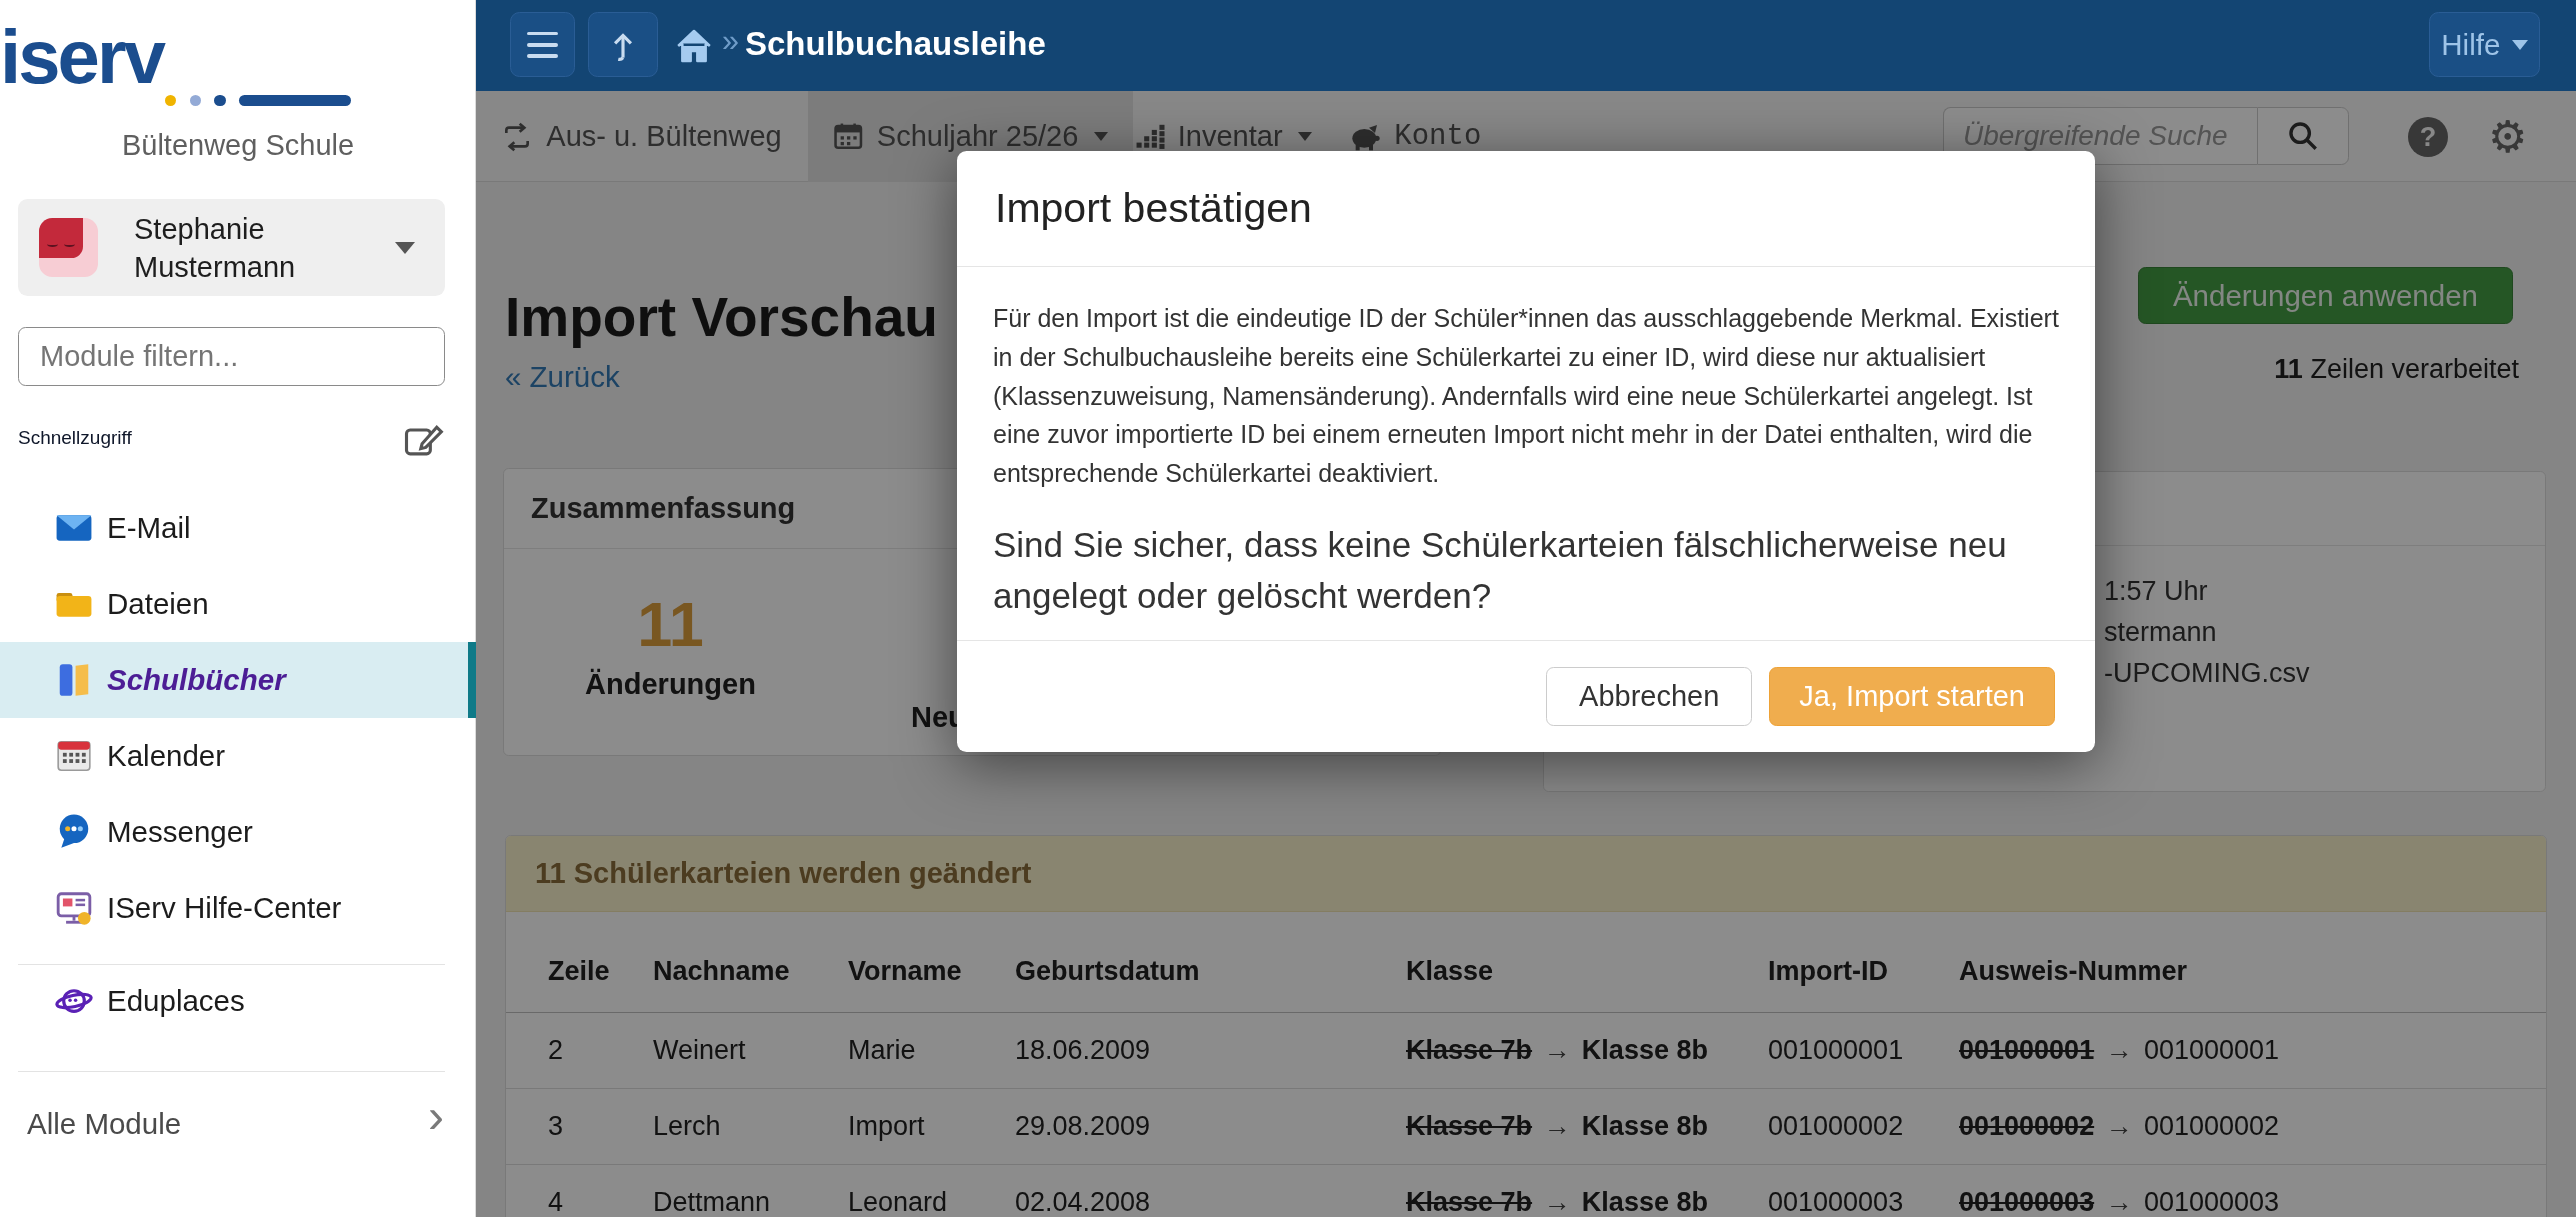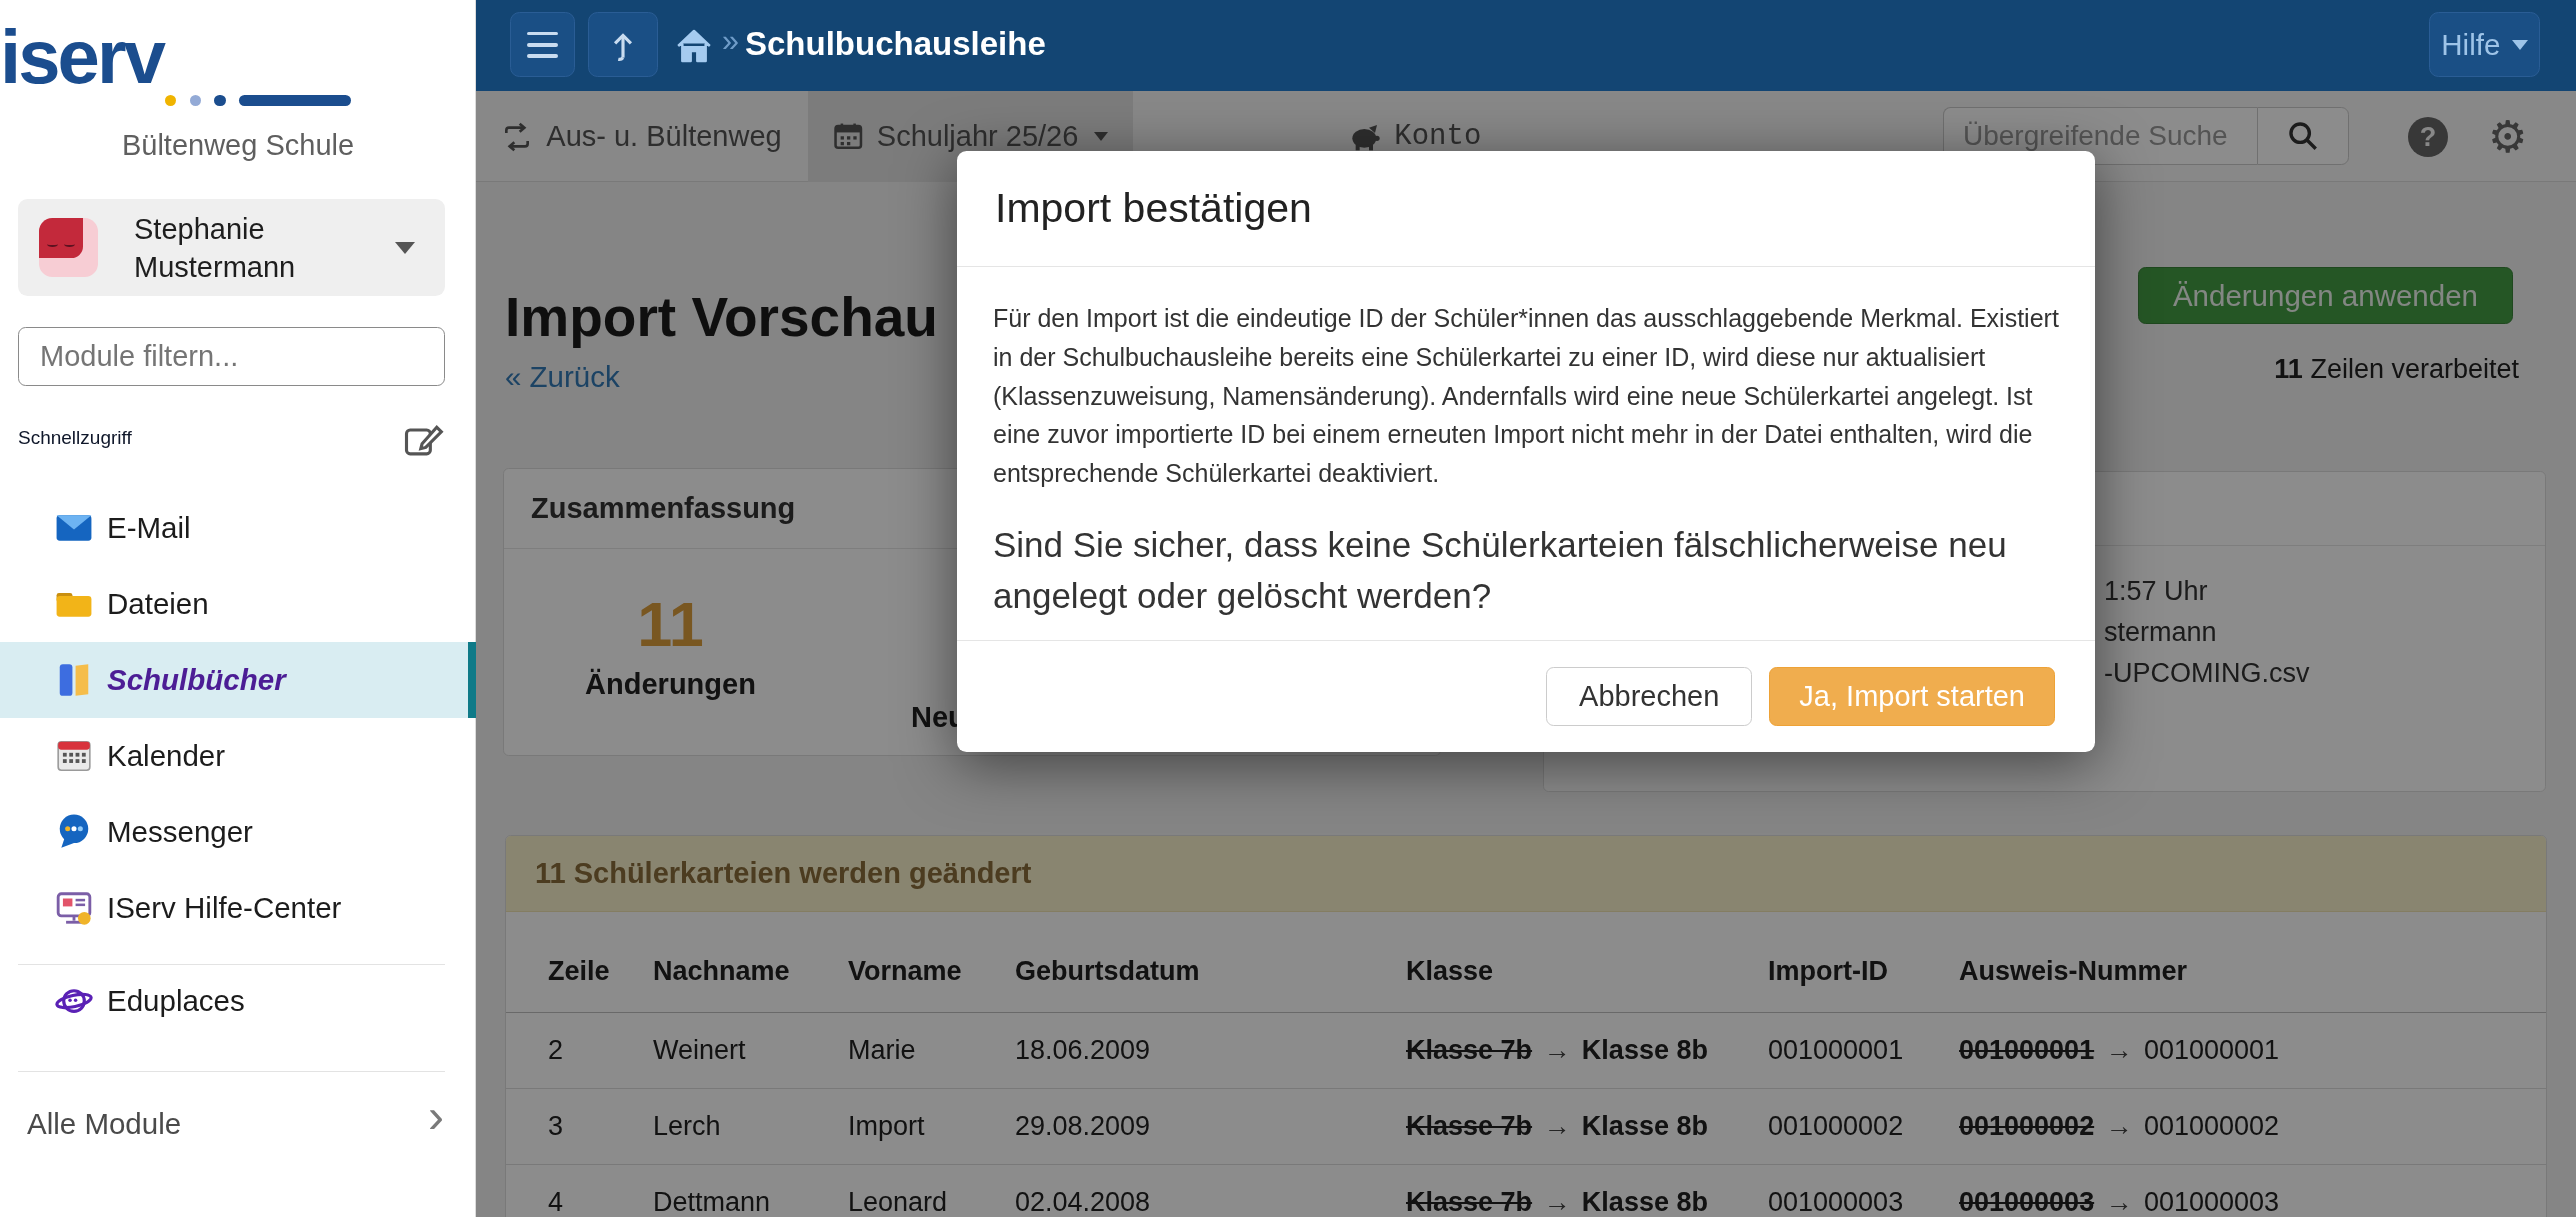--- a/index.html
+++ b/index.html
@@ -56,21 +56,21 @@
   .help-label{font-size:29.5px;color:#9ec4e8;}
   .help-caret{width:0;height:0;border-left:8.6px solid transparent;border-right:8.6px solid transparent;border-top:10.5px solid #9ec4e8;}
 
   
   .navbar{position:absolute;left:476px;right:0;top:91px;height:91px;background:#f7f7f7;border-bottom:1px solid #ddd;z-index:1;}
   .nav-item{position:absolute;top:0;height:91px;display:flex;align-items:center;gap:13.3px;font-size:29px;color:#555;cursor:pointer;padding:0 25px;}
   .nav-item.active{background:#e2e2e2;}
   .nav-caret{width:0;height:0;border-left:7.6px solid transparent;border-right:7.6px solid transparent;border-top:9.5px solid #555;margin-left:1.9px;}
   .search-wrap{position:absolute;left:1467px;top:16px;display:flex;}
   .search-input{width:314px;height:58px;border:1px solid #ccc;border-right:none;border-radius:7.6px 0 0 7.6px;
-    background:#fff;font-size:28px;padding:14px 19px;color:#444;font-family:inherit;}
+    background:#fff;font-size:28px;padding:14px 19px;color:#444;font-family:inherit;font-style:italic;}
   .search-input::placeholder{color:#999;opacity:1;}
   .search-btn{width:92px;height:58px;border:1px solid #ccc;border-radius:0 7.6px 7.6px 0;background:#fff;
     display:flex;align-items:center;justify-content:center;cursor:pointer;}
   .help-circle{position:absolute;left:1932px;top:26px;width:40px;height:40px;border-radius:50%;background:#666;
     color:#f7f7f7;font-size:27px;font-weight:bold;display:flex;align-items:center;justify-content:center;cursor:pointer;}
   .gear{position:absolute;left:2012px;top:17px;font-size:44px;color:#666;cursor:pointer;line-height:57px;}
 
   
   .content{position:absolute;left:476px;right:0;top:181px;bottom:0;overflow:hidden;}
   .page-title{position:absolute;left:29px;top:67px;font-size:55px;font-weight:bold;color:#1d1d1d;}
@@ -301,20 +301,36 @@
         <line x1="17" y1="2" x2="17" y2="6" stroke="#555" stroke-width="2"></line>
         <g fill="#555">
             <rect x="6" y="12" width="2.6" height="2.6"></rect>
             <rect x="11" y="12" width="2.6" height="2.6"></rect>
             <rect x="16" y="12" width="2.6" height="2.6"></rect>
             <rect x="6" y="16.5" width="2.6" height="2.6"></rect>
             <rect x="11" y="16.5" width="2.6" height="2.6"></rect>
           </g>
       </svg>
       <span>Schuljahr 25/26</span>
+      <span class="nav-caret"></span>
+    </div>
+    <div class="nav-item" style="left:633px;">
+      <svg width="30.5" height="30.5" viewBox="0 0 24 24" fill="#555">
+        <rect x="2" y="17" width="4" height="4"></rect>
+        <rect x="8" y="12" width="4" height="4"></rect>
+          <rect x="8" y="17" width="4" height="4"></rect>
+        <rect x="14" y="7" width="4" height="4"></rect>
+          <rect x="14" y="12" width="4" height="4"></rect>
+          <rect x="14" y="17" width="4" height="4"></rect>
+        <rect x="20" y="3" width="4" height="4"></rect>
+          <rect x="20" y="8" width="4" height="4"></rect>
+          <rect x="20" y="13" width="4" height="4"></rect>
+          <rect x="20" y="18" width="4" height="4"></rect>
+      </svg>
+      <span>Inventar</span>
       <span class="nav-caret"></span>
     </div>
     <div class="nav-item" style="left:848px;font-family:Liberation Mono, monospace;">
       <svg width="32" height="32" viewBox="0 0 24 24" fill="#555">
         <ellipse cx="11.5" cy="13" rx="9" ry="7"></ellipse>
         <polygon points="15,5 21,3 19.5,9"></polygon>
         <rect x="5" y="18" width="3" height="4"></rect>
           <rect x="15" y="18" width="3" height="4"></rect>
         <circle cx="21" cy="13" r="2"></circle>
       </svg>

